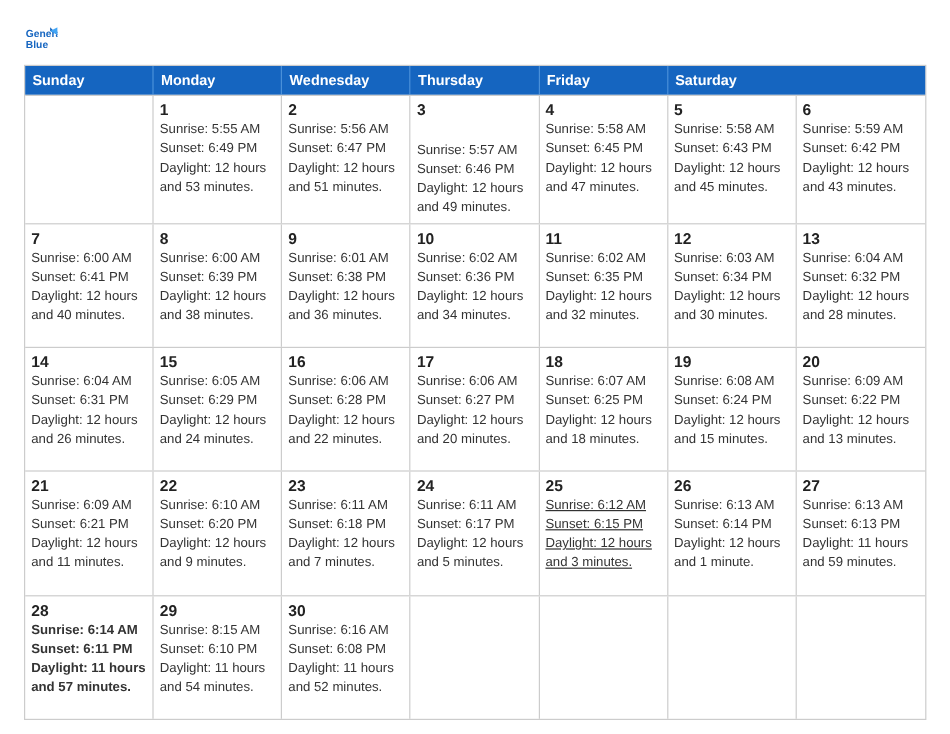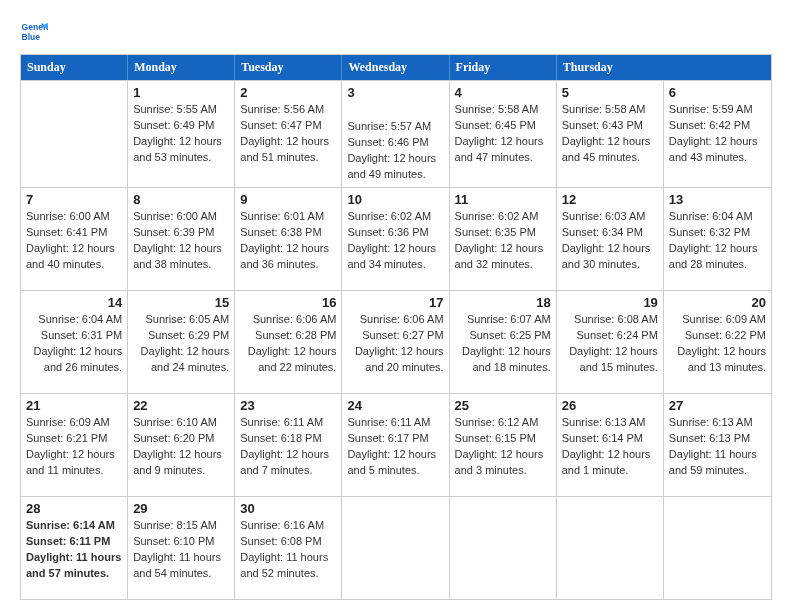--- a/index.html
+++ b/index.html
@@ -42,21 +42,20 @@
       line-height: 1.1;
     }
     .subtitle {
       font-size: 15px;
       color: #333;
     }
     .cal-header-row {
       display: grid;
       grid-template-columns: repeat(7, 1fr);
       background: #1565c0;
-      font-family: Liberation Serif, serif;
     }
     .cal-header-cell {
       color: #fff;
       font-size: 12px;
       font-weight: bold;
       padding: 5px 6px;
       border-right: 1px solid #4a90d9;
       text-align: left;
     }
     .cal-header-cell:last-child { border-right: none; }
@@ -110,24 +109,24 @@
     <div class="title-area">
       <div class="month-title"></div>
       <div class="subtitle"></div>
     </div>
   </div>
 
   <div style="flex:1;display:flex;flex-direction:column;border:1px solid #ccc;">
     <div class="cal-header-row" id="cal-header">
         <div class="cal-header-cell">Sunday</div>
         <div class="cal-header-cell">Monday</div>
-        <div class="cal-header-cell">Tuesday</div>
         <div class="cal-header-cell">Wednesday</div>
+        <div class="cal-header-cell">Thursday</div>
         <div class="cal-header-cell">Friday</div>
-        <div class="cal-header-cell">Thursday</div>
+        <div class="cal-header-cell">Saturday</div>
       </div>
     <div class="cal-body" id="cal-body">
         <div class="cal-week" style="flex: 1 1 0%;">
           <div class="cal-cell"></div>
           <div class="cal-cell">
             <div class="day-num">1</div>
             <div class="day-info" style="white-space: pre-line;">Sunrise: 5:55 AM
 Sunset: 6:49 PM
 Daylight: 12 hours
 and 53 minutes.</div>
@@ -212,21 +211,21 @@
 and 30 minutes.</div>
           </div>
           <div class="cal-cell">
             <div class="day-num">13</div>
             <div class="day-info" style="white-space: pre-line;">Sunrise: 6:04 AM
 Sunset: 6:32 PM
 Daylight: 12 hours
 and 28 minutes.</div>
           </div>
         </div>
-        <div class="cal-week" style="flex: 1 1 0%; text-align: right;">
+        <div class="cal-week" style="flex: 1 1 0%;">
           <div class="cal-cell">
             <div class="day-num">14</div>
             <div class="day-info" style="white-space: pre-line;">Sunrise: 6:04 AM
 Sunset: 6:31 PM
 Daylight: 12 hours
 and 26 minutes.</div>
           </div>
           <div class="cal-cell">
             <div class="day-num">15</div>
             <div class="day-info" style="white-space: pre-line;">Sunrise: 6:05 AM
@@ -294,21 +293,21 @@
           </div>
           <div class="cal-cell">
             <div class="day-num">24</div>
             <div class="day-info" style="white-space: pre-line;">Sunrise: 6:11 AM
 Sunset: 6:17 PM
 Daylight: 12 hours
 and 5 minutes.</div>
           </div>
           <div class="cal-cell">
             <div class="day-num">25</div>
-            <div class="day-info" style="white-space: pre-line;">Sunrise: 6:12 AM
+            <div class="day-info" style="white-space: pre-line; text-decoration: underline;">Sunrise: 6:12 AM
 Sunset: 6:15 PM
 Daylight: 12 hours
 and 3 minutes.</div>
           </div>
           <div class="cal-cell">
             <div class="day-num">26</div>
             <div class="day-info" style="white-space: pre-line;">Sunrise: 6:13 AM
 Sunset: 6:14 PM
 Daylight: 12 hours
 and 1 minute.</div>

